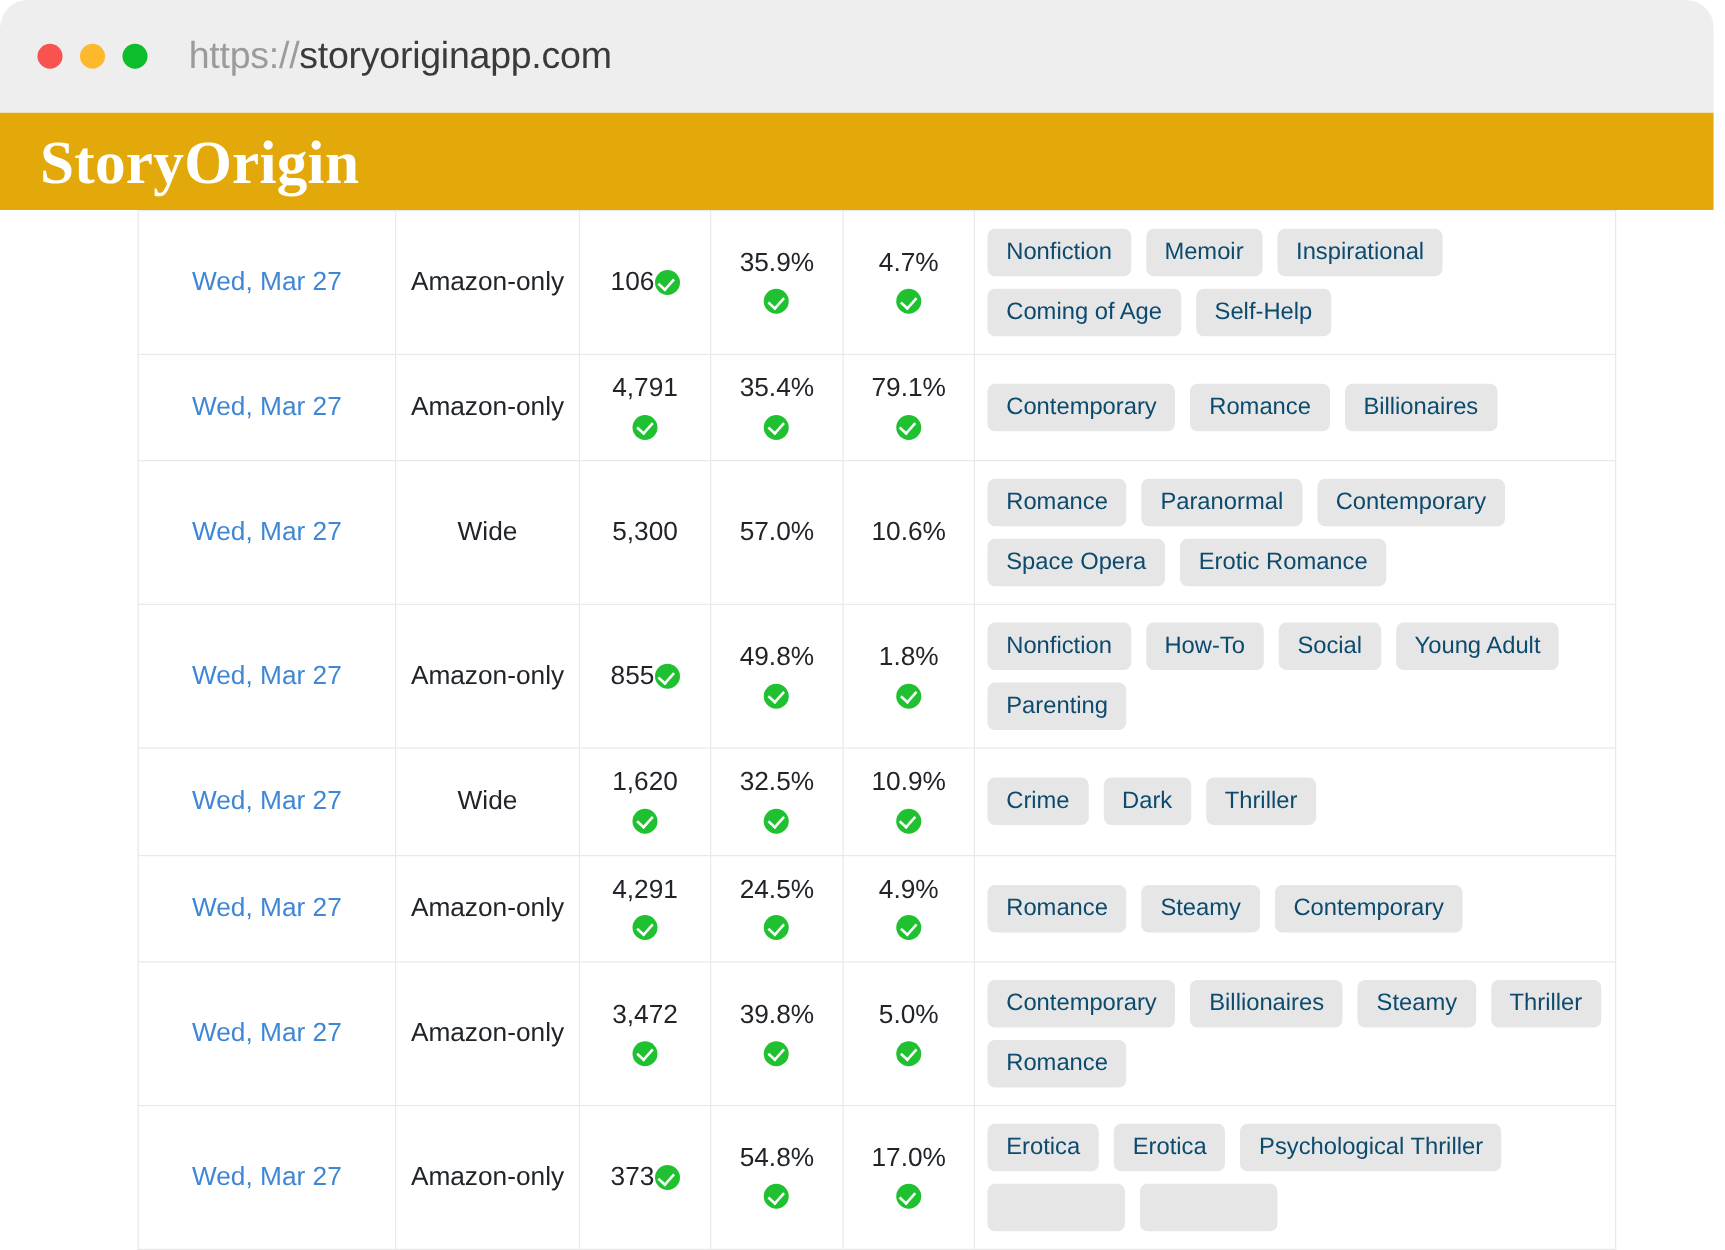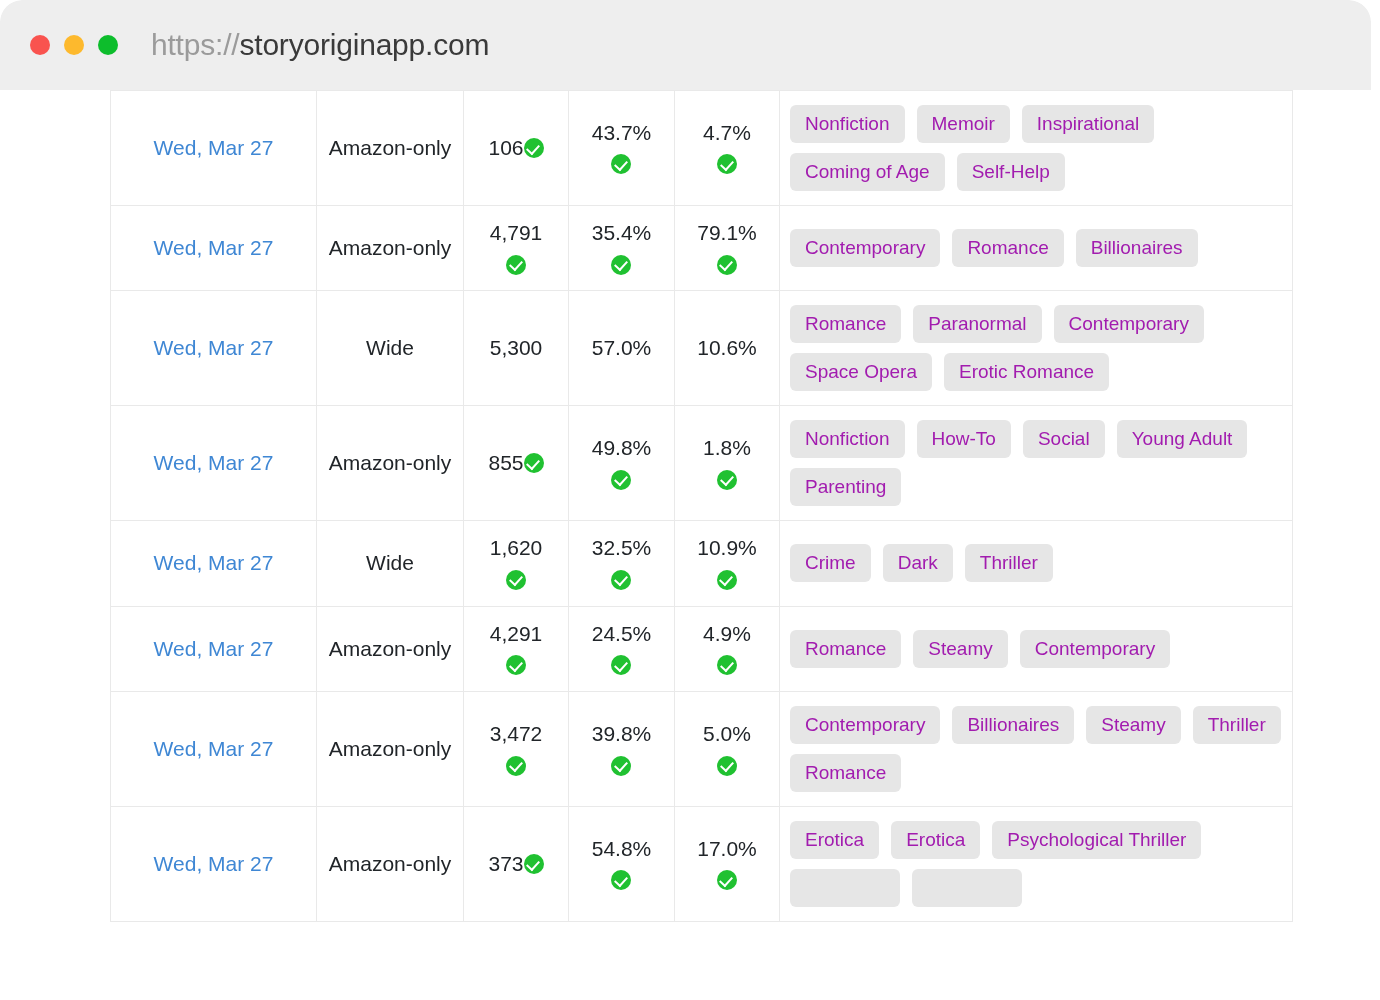--- a/index.html
+++ b/index.html
@@ -165,21 +165,21 @@
 
   .cell-genres { padding: 12px 8px 12px 14px; }
   .pills {
     display: flex;
     flex-wrap: wrap;
     gap: 10px 12px;
     align-content: center;
   }
   .pill {
     background: #e6e6e6;
-    color: #a21caf;
+    color: #0c4a6e;
     font-size: 19px;
     border-radius: 6px;
     padding: 9px 15px;
     white-space: nowrap;
     line-height: 1.05;
     cursor: pointer;
   }
 </style>
 </head>
 <body>
@@ -191,41 +191,44 @@
       <div class="dots">
         <span class="dot red"></span>
         <span class="dot yellow"></span>
         <span class="dot green"></span>
       </div>
       <div class="url-text">
         <span class="scheme">https://</span><span>storyoriginapp.com</span>
       </div>
     </div>
 
+    <div class="site-header">
+      <span class="brand">StoryOrigin</span>
+    </div>
 
     <div class="content">
       <div class="table-wrap">
         <table class="report">
           <colgroup>
             <col class="c-date">
               <col class="c-dist">
               <col class="c-count">
             <col class="c-open">
               <col class="c-click">
               <col class="c-genres">
           </colgroup>
           <tbody id="table-body">
               <tr>
                 <td class="cell-date"><span class="date-link">Wed, Mar 27</span></td>
                 <td class="cell-dist">Amazon-only</td>
                 <td class="cell-num"><span class="num-stack"><span class="inline-row">
                       <span>106</span>
                       <span class="check"></span>
                     </span></span></td>
-                <td class="cell-num"><span class="num-stack"><span style="display: block;">43.7%</span><span class="below"><span class="check"></span></span></span></td>
+                <td class="cell-num"><span class="num-stack"><span style="display: block;">35.9%</span><span class="below"><span class="check"></span></span></span></td>
                 <td class="cell-num"><span class="num-stack"><span style="display: block;">4.7%</span><span class="below"><span class="check"></span></span></span></td>
                 <td class="cell-genres">
                   <div class="pills">
                     <span class="pill">Nonfiction</span>
                     <span class="pill">Memoir</span>
                     <span class="pill">Inspirational</span>
                     <span class="pill">Coming of Age</span>
                     <span class="pill">Self-Help</span>
                   </div>
                 </td>

